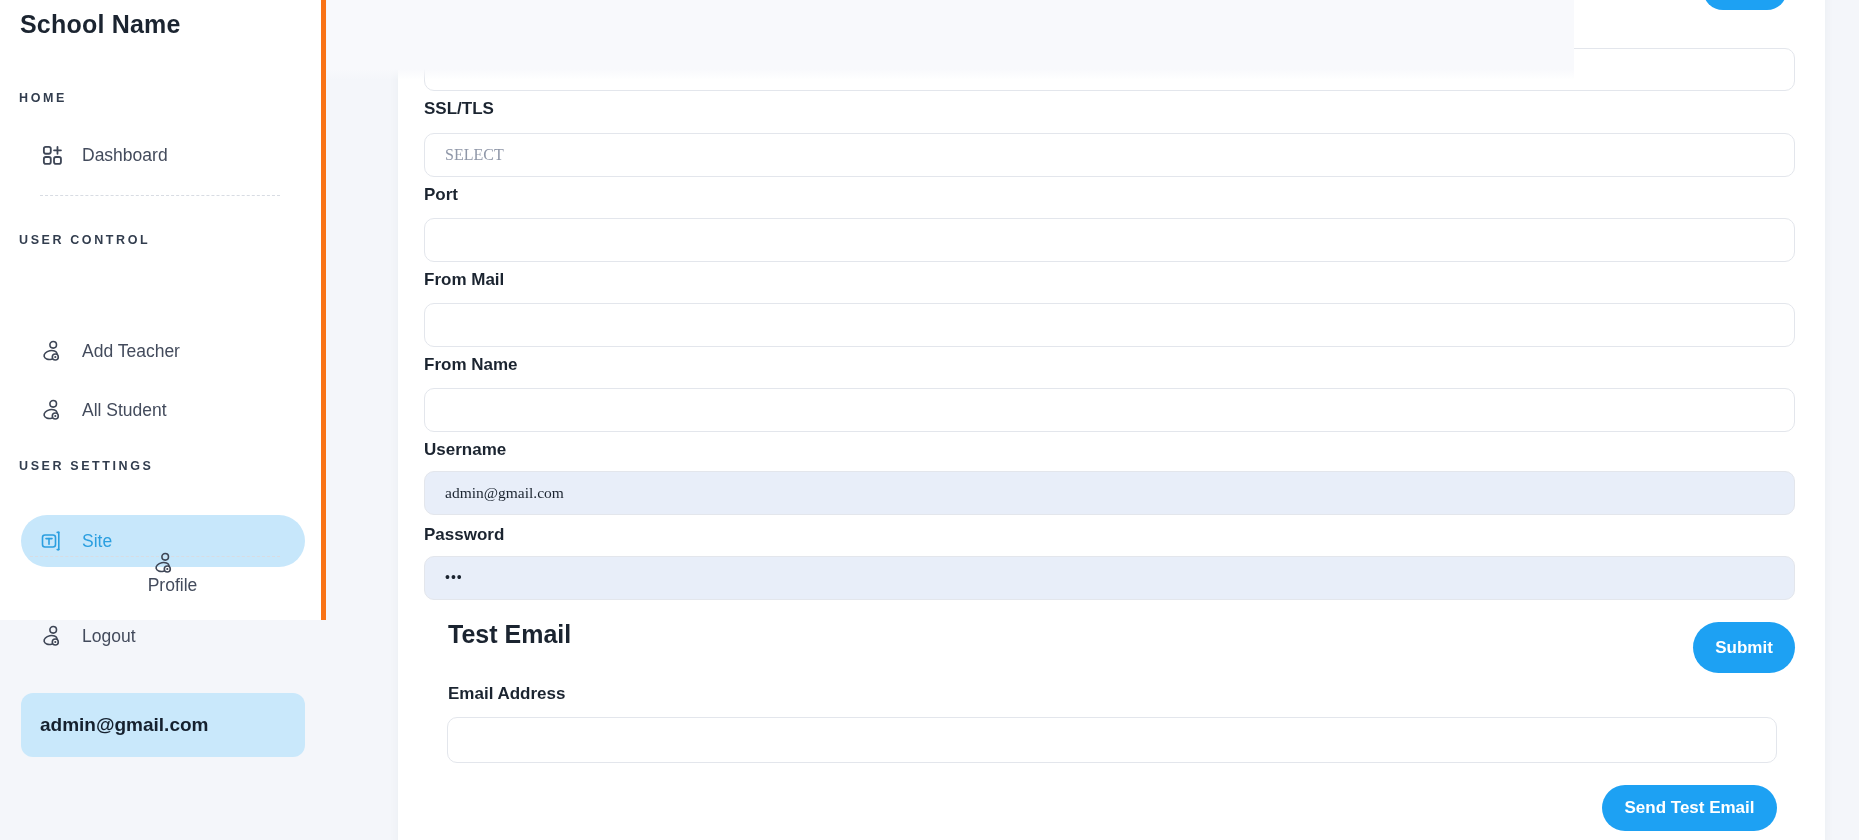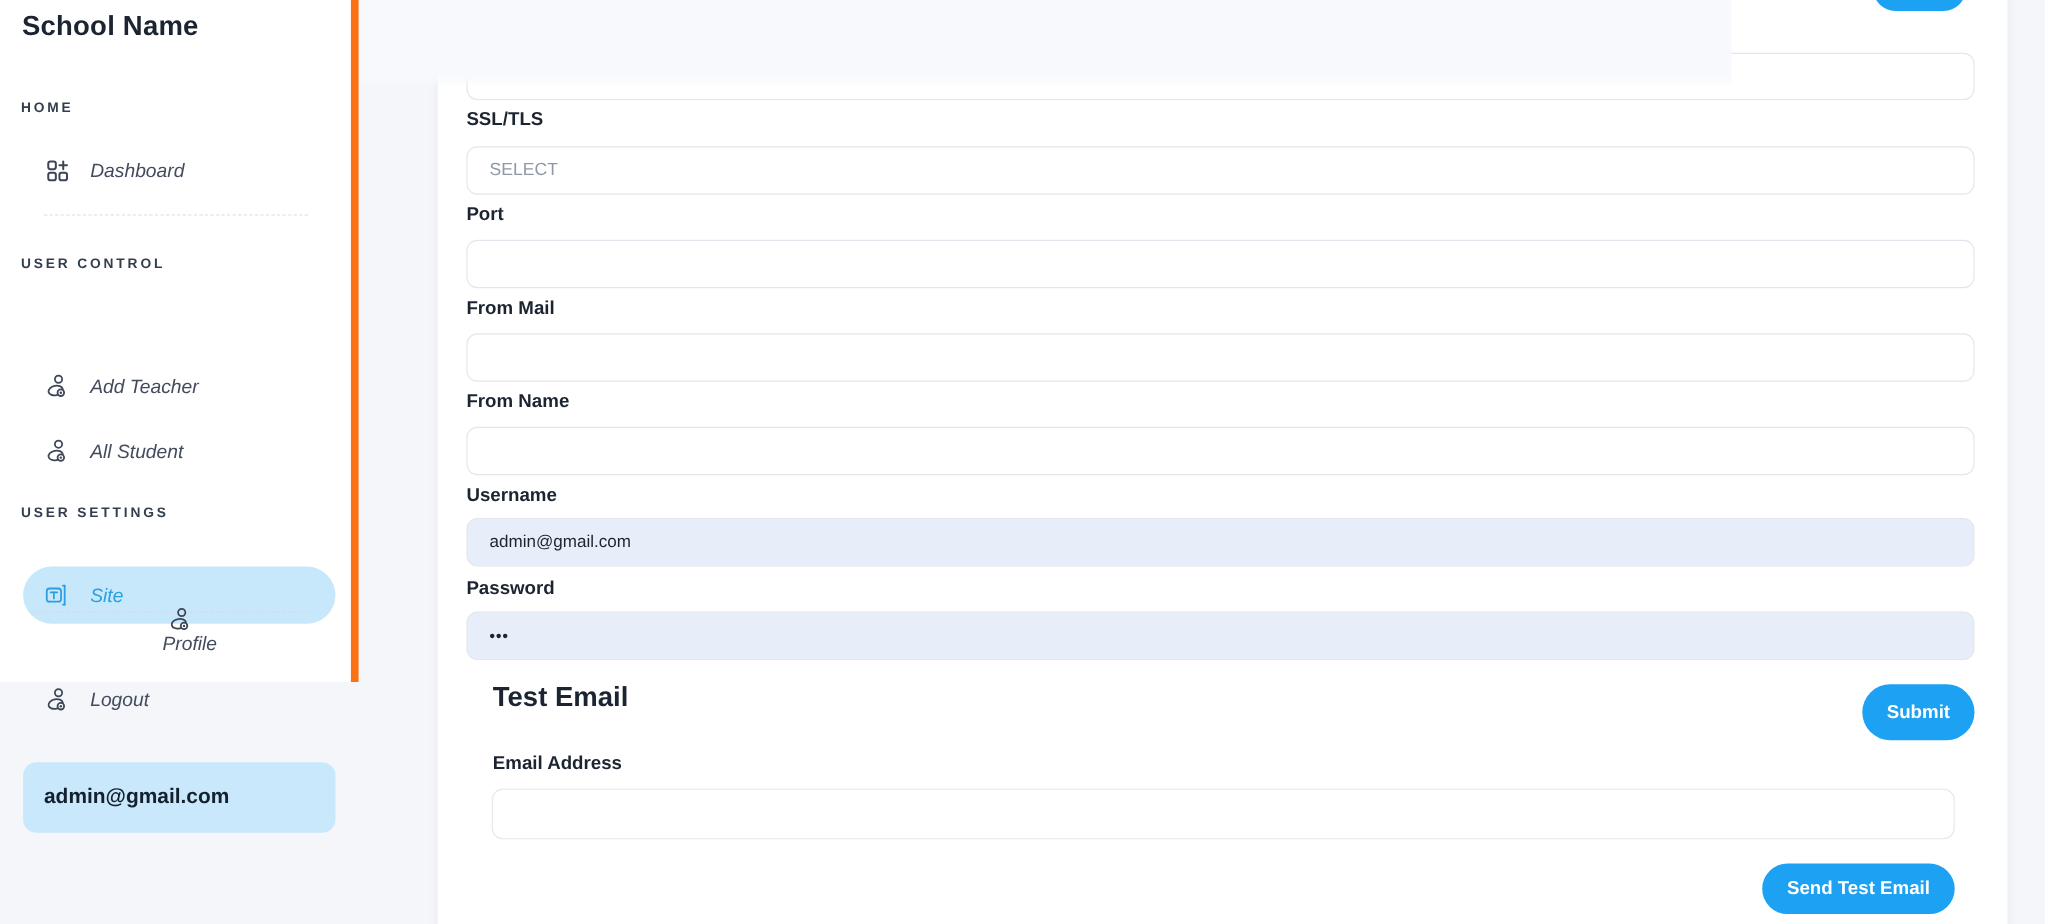--- a/index.html
+++ b/index.html
@@ -7,28 +7,28 @@
   body {
     position:relative; overflow:hidden;
     background:#f4f6fa;
     font-family:"Liberation Sans", sans-serif;
     color:#1b2430;
   }
 
   
   .sidebar {
     position:absolute; left:0; top:0; width:326px; height:620px;
-    background:#ffffff; border-right:7px solid #f97316; z-index:10;
+    background:#ffffff; border-right:5px solid #f97316; z-index:10;
   }
   .school-title { position:absolute; left:20px; top:10px; font-size:25px; font-weight:700; color:#1b2430; letter-spacing:.2px; }
   .section-label { position:absolute; left:19px; font-size:12.5px; font-weight:700; letter-spacing:2.6px; color:#323d4e; }
   .side-item {
     position:absolute; left:21px; width:284px; height:52px;
     display:flex; align-items:center; padding-left:19px;
-    border-radius:28px; color:#434b5c; font-size:17.5px; cursor:pointer;font-style:italic;
+    border-radius:28px; color:#434b5c; font-size:17.5px; cursor:pointer;
   }
   .side-item .ico { width:24px; height:24px; flex:0 0 24px; margin-right:18px; display:flex; align-items:center; justify-content:center; }
   .side-item.active { background:#c7e7fb; color:#2b9fe0; }
   .dash-divider { position:absolute; border-top:1px dashed #d8dce3; }
   .user-box {
     position:absolute; left:21px; top:693px; width:284px; height:64px;
     background:#c9e8fb; border-radius:12px;
     display:flex; align-items:center; padding-left:19px;
     font-size:19px; font-weight:700; color:#15202e;
   }
@@ -42,21 +42,21 @@
   }
   .top-band {
     position:absolute; left:327px; top:0; width:1247px; height:80px;
     background:linear-gradient(#f8f9fc 86%, rgba(248,249,252,0));
     z-index:3;
   }
   .flabel { position:absolute; left:424px; font-size:17px; font-weight:600; color:#1b2430; z-index:2; }
   .tin {
     position:absolute; left:424px; width:1371px; height:44px;
     border:1px solid #e3e6ec; border-radius:10px; background:#fff;
-    font-family:Liberation Sans, sans-serif; font-size:15.5px; color:#1b2430;
+    font-family:Liberation Serif, serif; font-size:15.5px; color:#1b2430;
     padding:0 20px; outline:none; z-index:2;
   }
   .tin::placeholder { color:#8f97a8; opacity:1; font-size:16px; }
   .tin.autofill { background:#e8eef9; }
   .tin.pwd { font-weight:700; letter-spacing:1px; font-size:14px; }
   .btn {
     position:absolute; background:#1da1f3; color:#ffffff; border:none;
     font-family:"Liberation Sans", sans-serif; font-size:17px; font-weight:600;
     display:flex; align-items:center; justify-content:center;
     cursor:pointer; z-index:2;

